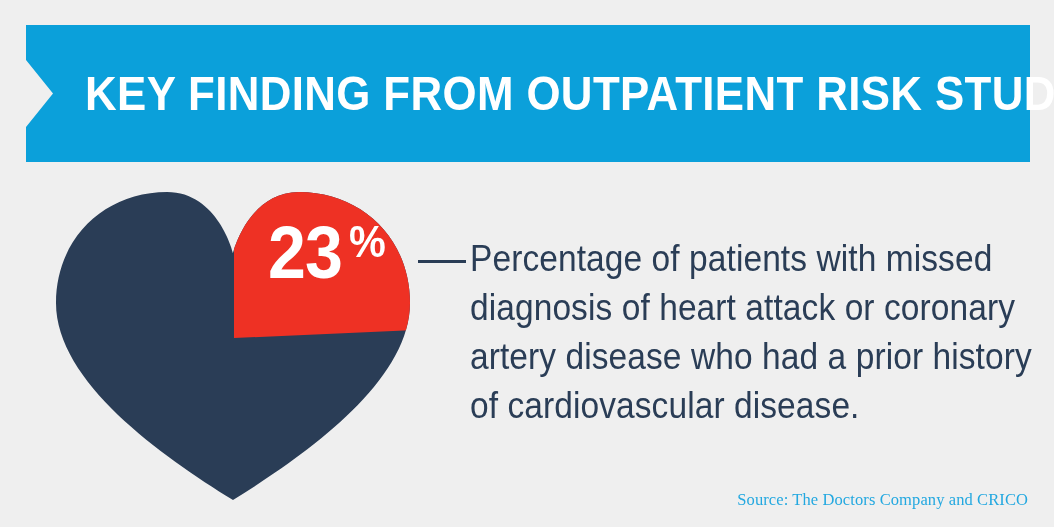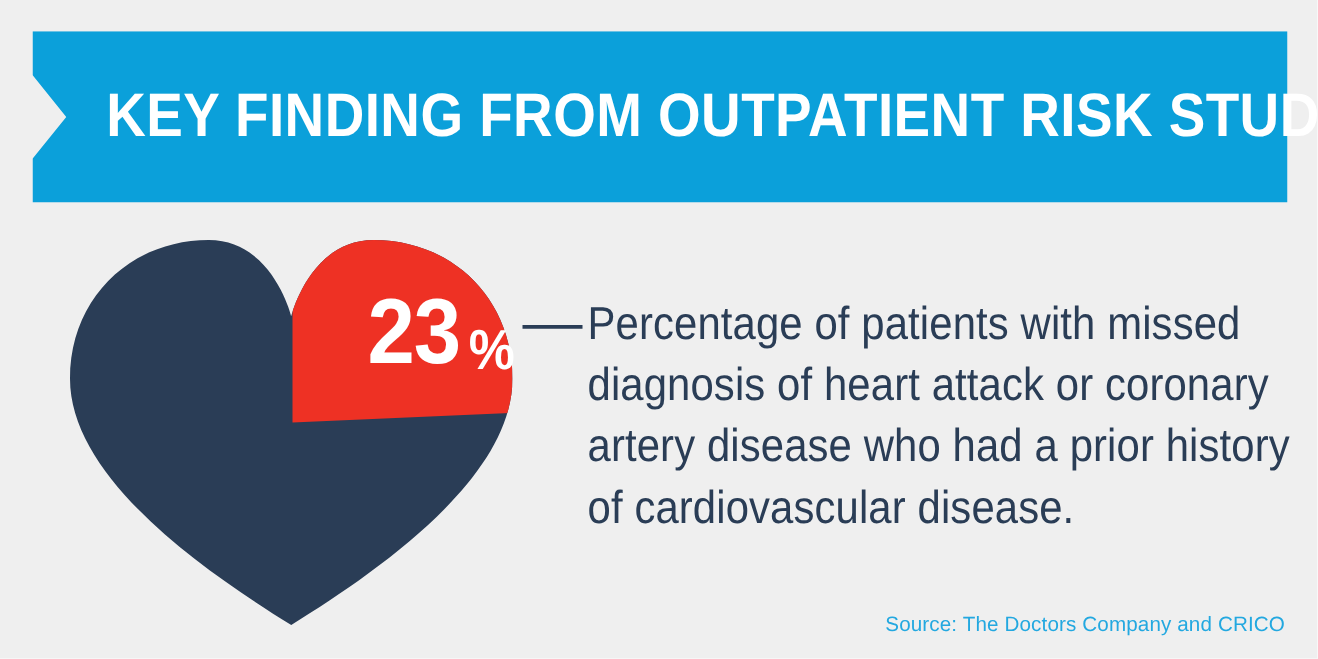--- a/index.html
+++ b/index.html
@@ -68,29 +68,28 @@
     width: 100%;
     height: 100%;
     display: block;
     overflow: visible;
   }
 
   
   .value-label {
     position: absolute;
     left: 268px;
-    top: 228px;
+    top: 216px;
     color: #ffffff;
     font-family: "Liberation Sans Narrow", "Liberation Sans", "DejaVu Sans Condensed", sans-serif;
     font-weight: 700;
     line-height: 1;
     white-space: nowrap;
     display: flex;
-    align-items: flex-end;
-    margin-left: 26px;
+    align-items: flex-start;
   }
   .value-number {
     font-size: 74px;
     letter-spacing: -1px;
     transform: scaleX(0.92);
     transform-origin: left top;
     display: inline-block;
   }
   .value-pct {
     font-size: 45px;
@@ -130,21 +129,21 @@
     transform: scaleX(0.905);
     transform-origin: left center;
   }
 
   
   .source {
     position: absolute;
     right: 26px;
     bottom: 17px;
     color: #23a8e0;
-    font-family: Liberation Sans, sans-serif;
+    font-family: Liberation Serif, serif;
     font-size: 16.5px;
     font-weight: 400;
     letter-spacing: 0.1px;
     white-space: nowrap;
     text-align: right;
   }
 </style>
 </head>
 <body>
 

